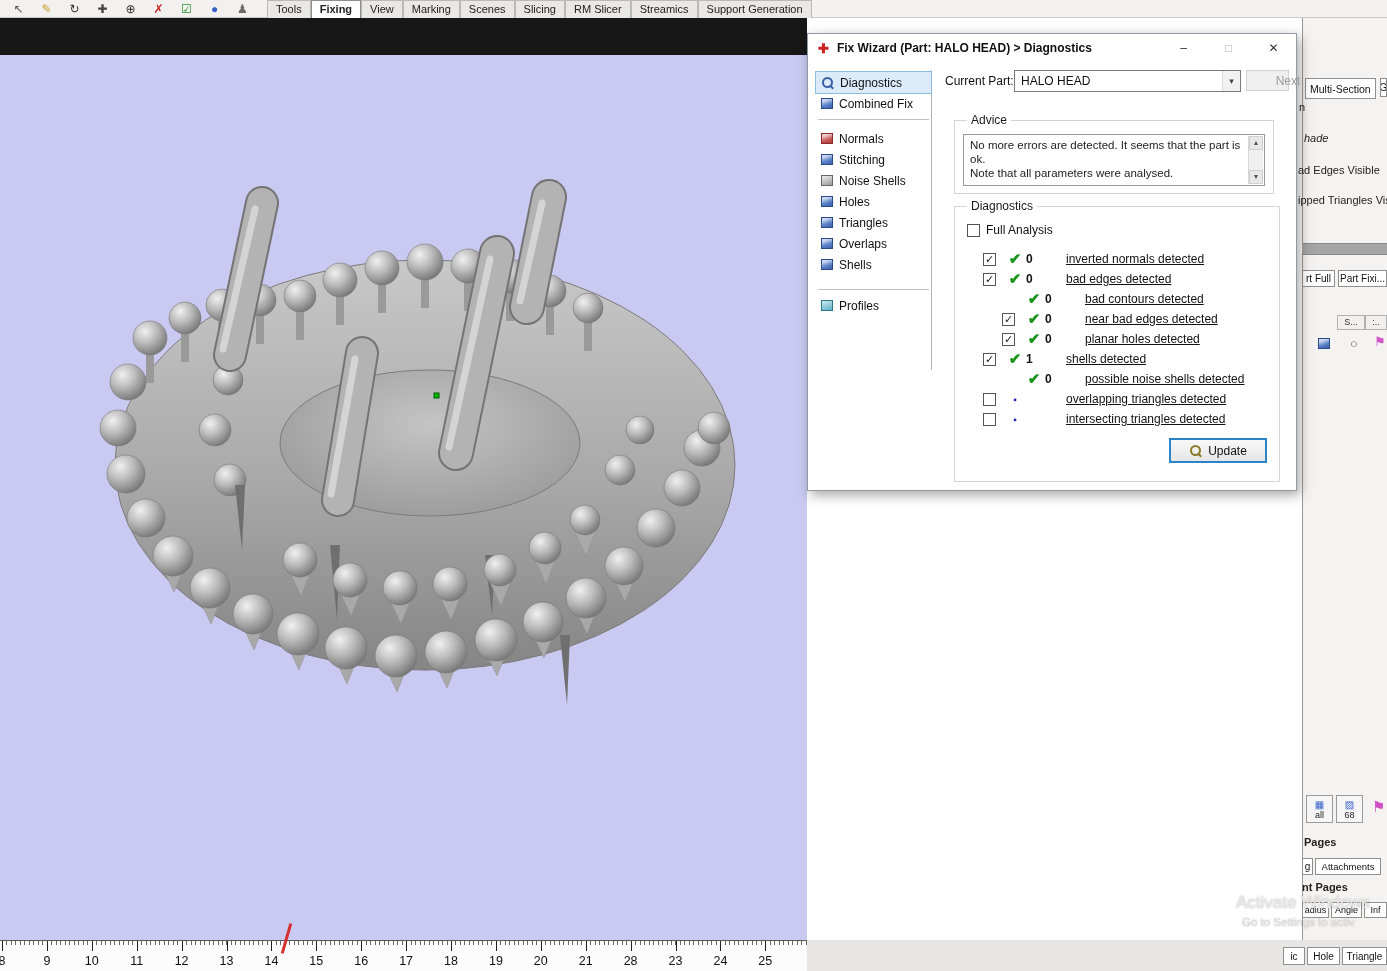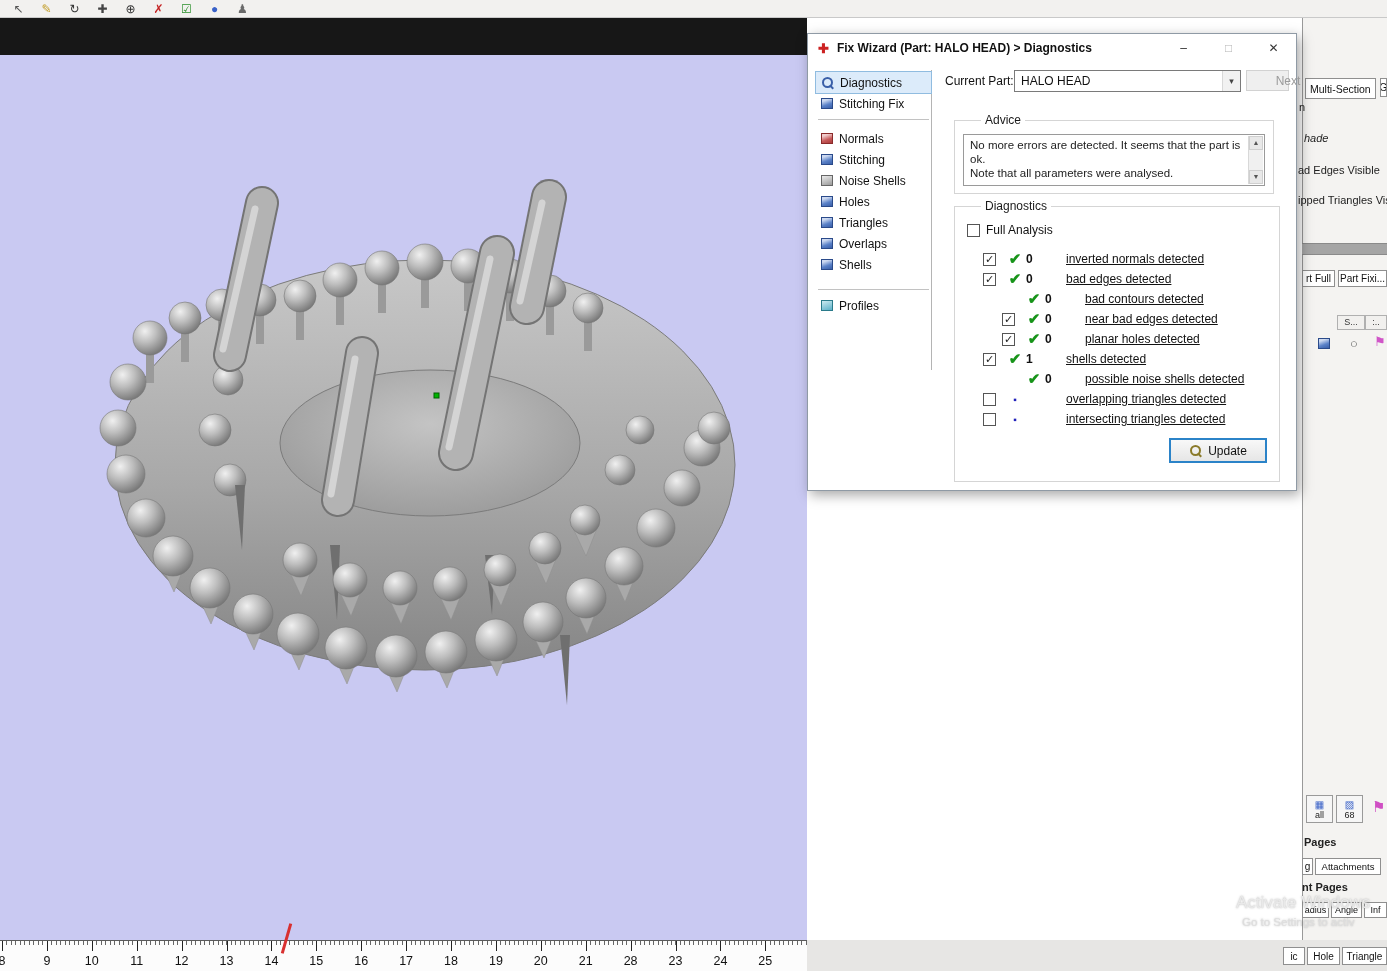--- a/index.html
+++ b/index.html
@@ -75,21 +75,21 @@
   .icon-mag.gold::before { border-color:#8a7a2a; }
   .icon-mag.gold::after { background:#8a7a2a; }
   .cp-label { position:absolute; left:137px; top:40px; font-size:12px; color:#111; }
   .combo { position:absolute; left:206px; top:36px; width:227px; height:22px; border:1px solid #7a7a7a;
     background:#fff; display:flex; align-items:center; font-size:12px; color:#111; padding-left:6px; }
   .combo-arrow { margin-left:auto; width:18px; height:100%; display:flex; align-items:center;
     justify-content:center; color:#444; font-size:9px; background:#f1f1f1; border-left:1px solid #d8d8d8; }
   .next-btn { position:absolute; left:438px; top:36px; width:32px; height:21px; background:#efefef;
     border:1px solid #d2d2d2; color:#9b9b9b; font-size:12px; display:flex; align-items:center; justify-content:center;padding-left:41px; }
   .group { position:absolute; border:1px solid #d5d5d5; background:#fff; }
-  .legend { position:absolute; top:-8px; left:26px; background:#fff; padding:0 4px; font-size:12px; color:#1a1a1a; }
+  .legend { position:absolute; top:-8px; left:12px; background:#fff; padding:0 4px; font-size:12px; color:#1a1a1a; }
   .advice-box { position:absolute; left:8px; top:13px; right:8px; height:52px; border:1px solid #9a9a9a;
     background:#fff; font-size:11.5px; line-height:14px; color:#222; padding:3px 22px 3px 6px; }
   .scrollbar { position:absolute; right:1px; top:1px; width:15px; bottom:1px; background:#f0f0f0;
     border-left:1px solid #d8d8d8; }
   .sb-btn { position:absolute; left:0; right:0; height:14px; display:flex; align-items:center;
     justify-content:center; font-size:7px; color:#555; background:#e8e8e8; border:1px solid #cfcfcf; }
   .sb-btn.up { top:0; } .sb-btn.down { bottom:0; }
   .full-analysis { position:absolute; left:12px; top:16px; display:flex; align-items:center;
     gap:6px; font-size:12px; color:#111; }
   .cb { width:13px; height:13px; border:1px solid #555; background:#fff; display:flex; flex:none;
@@ -120,20 +120,31 @@
     <div class="tool-icons">
         <span class="tool-icon" style="color: rgb(85, 85, 85);">↖</span>
         <span class="tool-icon" style="color: rgb(192, 154, 32);">✎</span>
         <span class="tool-icon" style="color: rgb(51, 51, 51);">↻</span>
         <span class="tool-icon" style="color: rgb(68, 68, 68);">✚</span>
         <span class="tool-icon" style="color: rgb(51, 51, 51);">⊕</span>
         <span class="tool-icon" style="color: rgb(196, 34, 34);">✗</span>
         <span class="tool-icon" style="color: rgb(42, 143, 42);">☑</span>
         <span class="tool-icon" style="color: rgb(58, 98, 200);">●</span>
         <span class="tool-icon" style="color: rgb(106, 106, 106);">♟</span>
+      </div>
+    <div class="menu-tabs">
+        <div class="menu-tab">Tools</div>
+        <div class="menu-tab selected">Fixing</div>
+        <div class="menu-tab">View</div>
+        <div class="menu-tab">Marking</div>
+        <div class="menu-tab">Scenes</div>
+        <div class="menu-tab">Slicing</div>
+        <div class="menu-tab">RM Slicer</div>
+        <div class="menu-tab">Streamics</div>
+        <div class="menu-tab">Support Generation</div>
       </div>
   </div>
 
   <div class="dark-strip"></div>
   <div class="right-top-strip"></div>
 
   <div class="viewport">
     <svg id="model-svg" width="807" height="885" viewBox="0 0 807 885">
       <defs>
         <radialGradient id="sphGrad" cx="35%" cy="30%" r="75%">
@@ -342,21 +353,21 @@
         </div>
     </div>
 
     <div class="sidebar" id="wizard-sidebar">
         <div class="side-item selected">
           <span class="icon-mag"></span>
           <span>Diagnostics</span>
         </div>
         <div class="side-item">
           <span class="icon-cube"></span>
-          <span>Stitching Fix</span>
+          <span>Combined Fix</span>
         </div>
         <div class="side-sep" style="margin-bottom: 8px;"></div>
         <div class="side-item">
           <span class="icon-cube red"></span>
           <span>Normals</span>
         </div>
         <div class="side-item">
           <span class="icon-cube"></span>
           <span>Stitching</span>
         </div>

